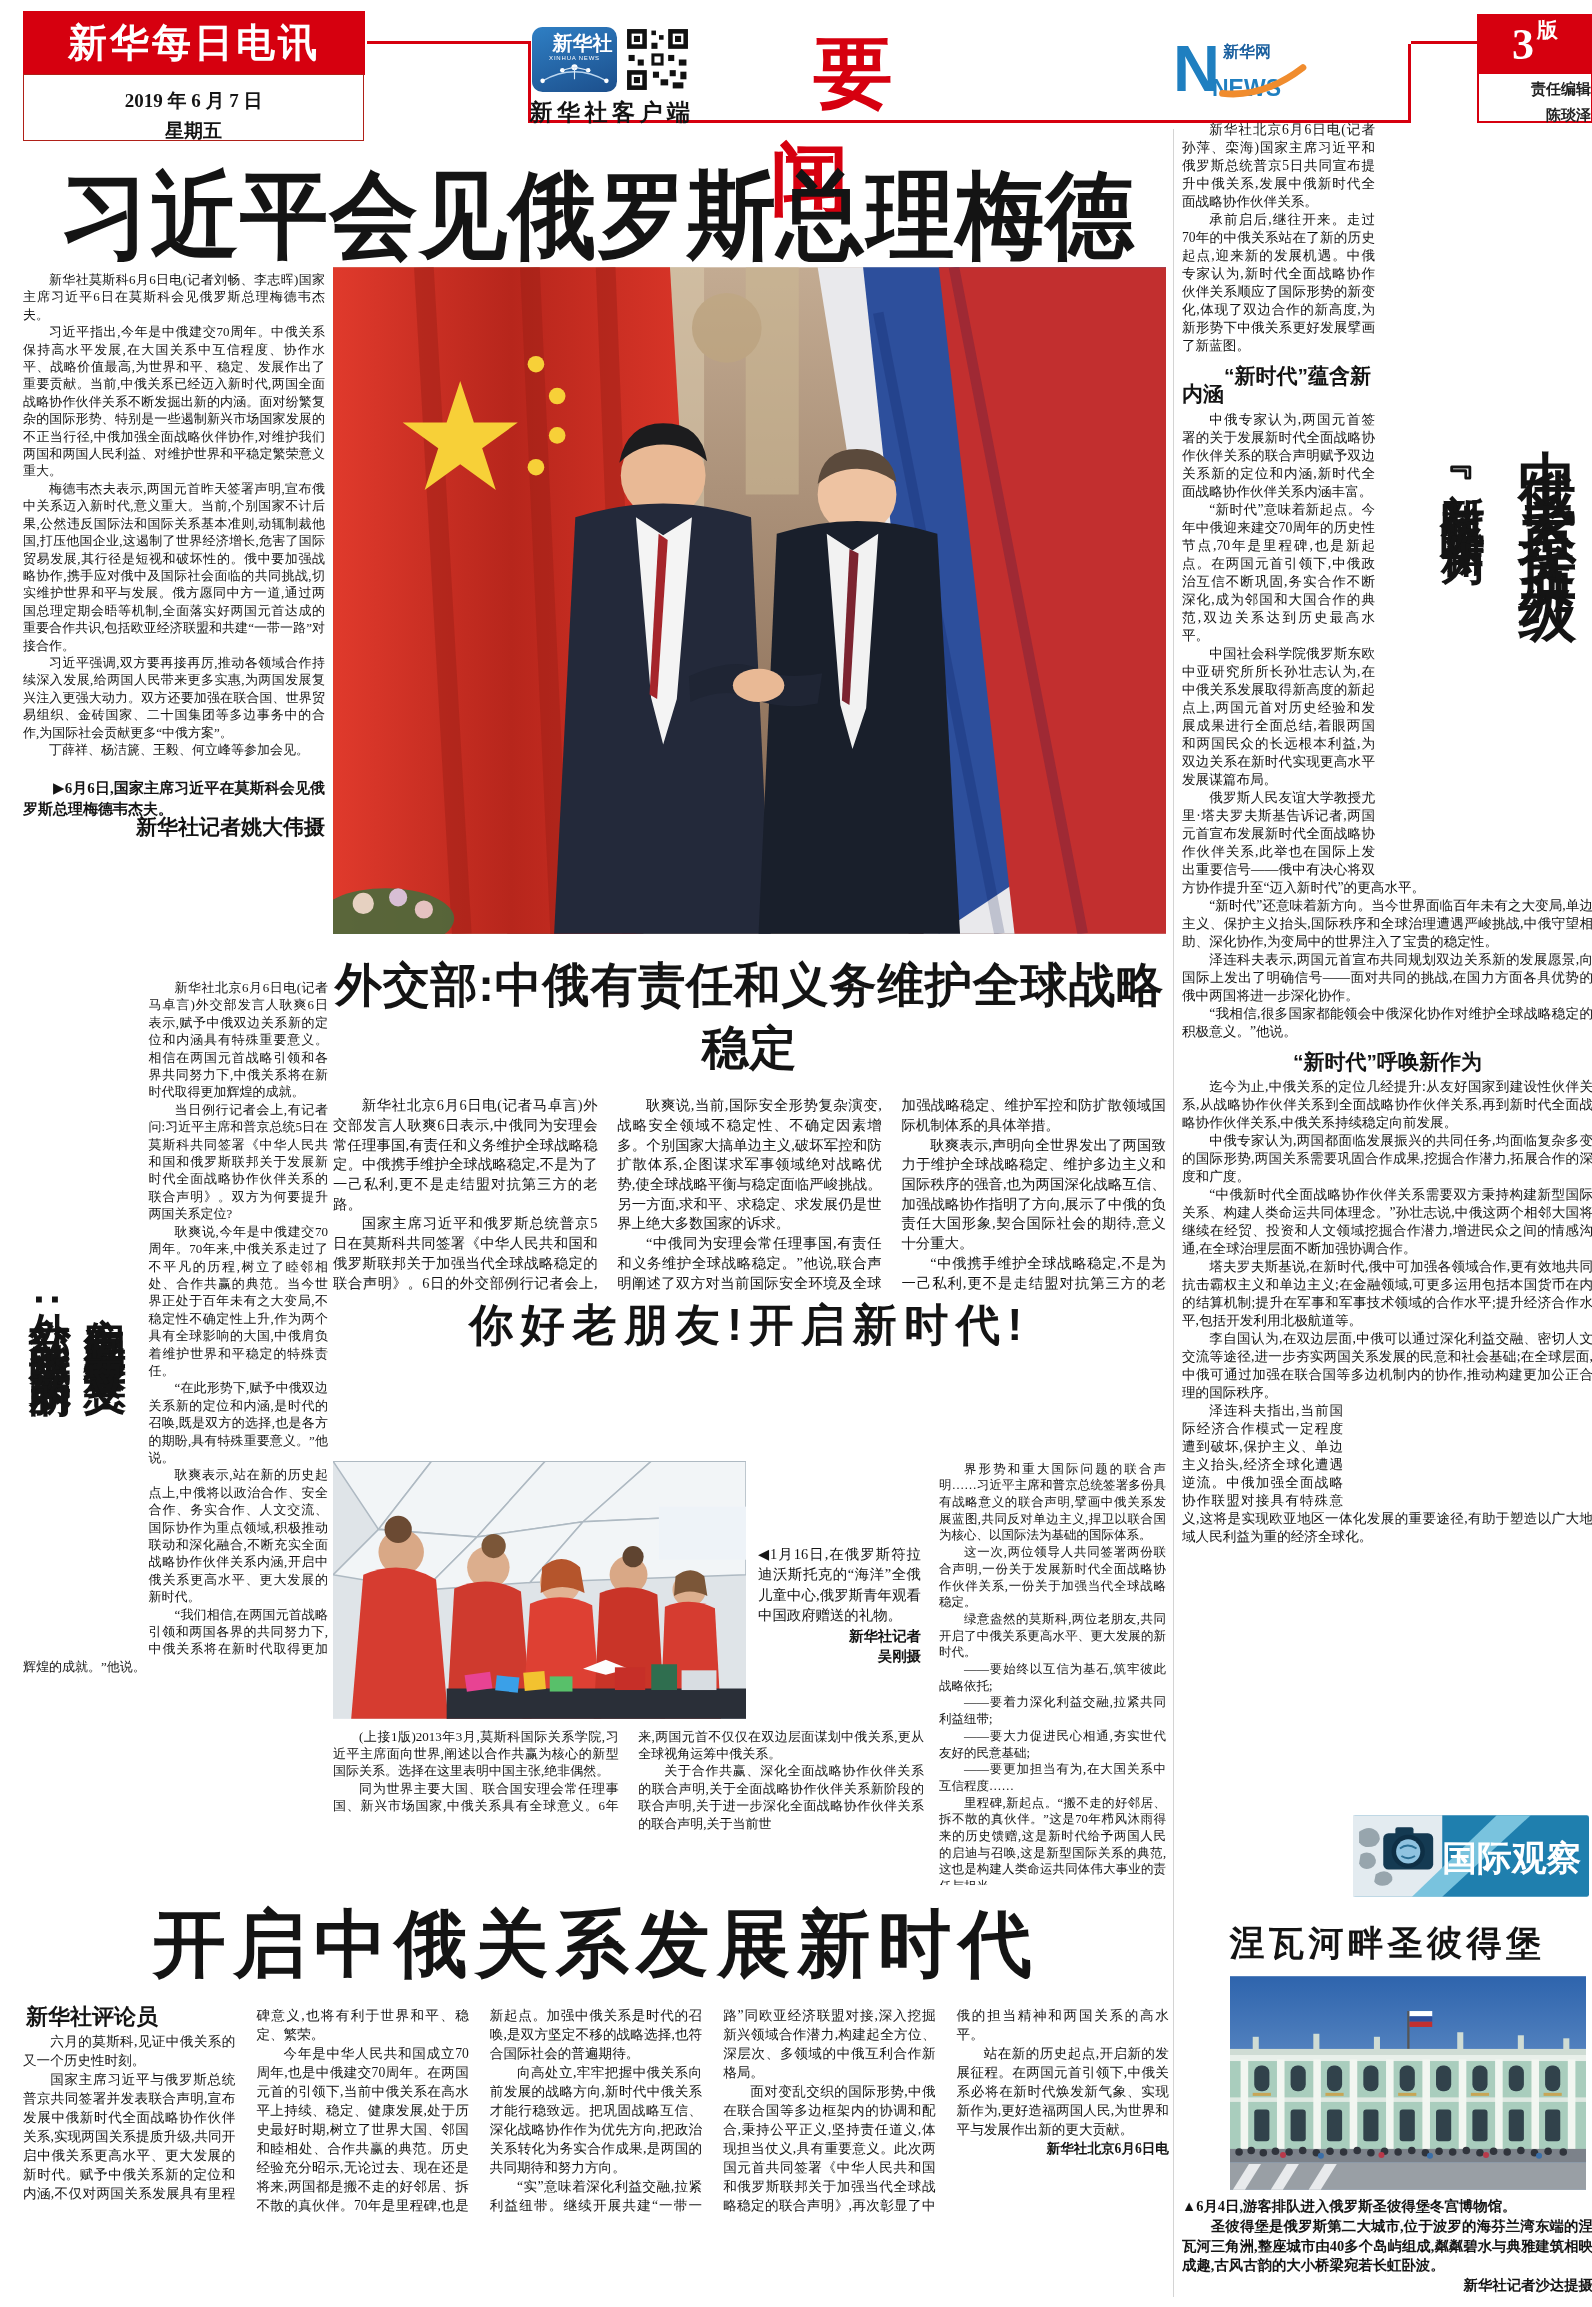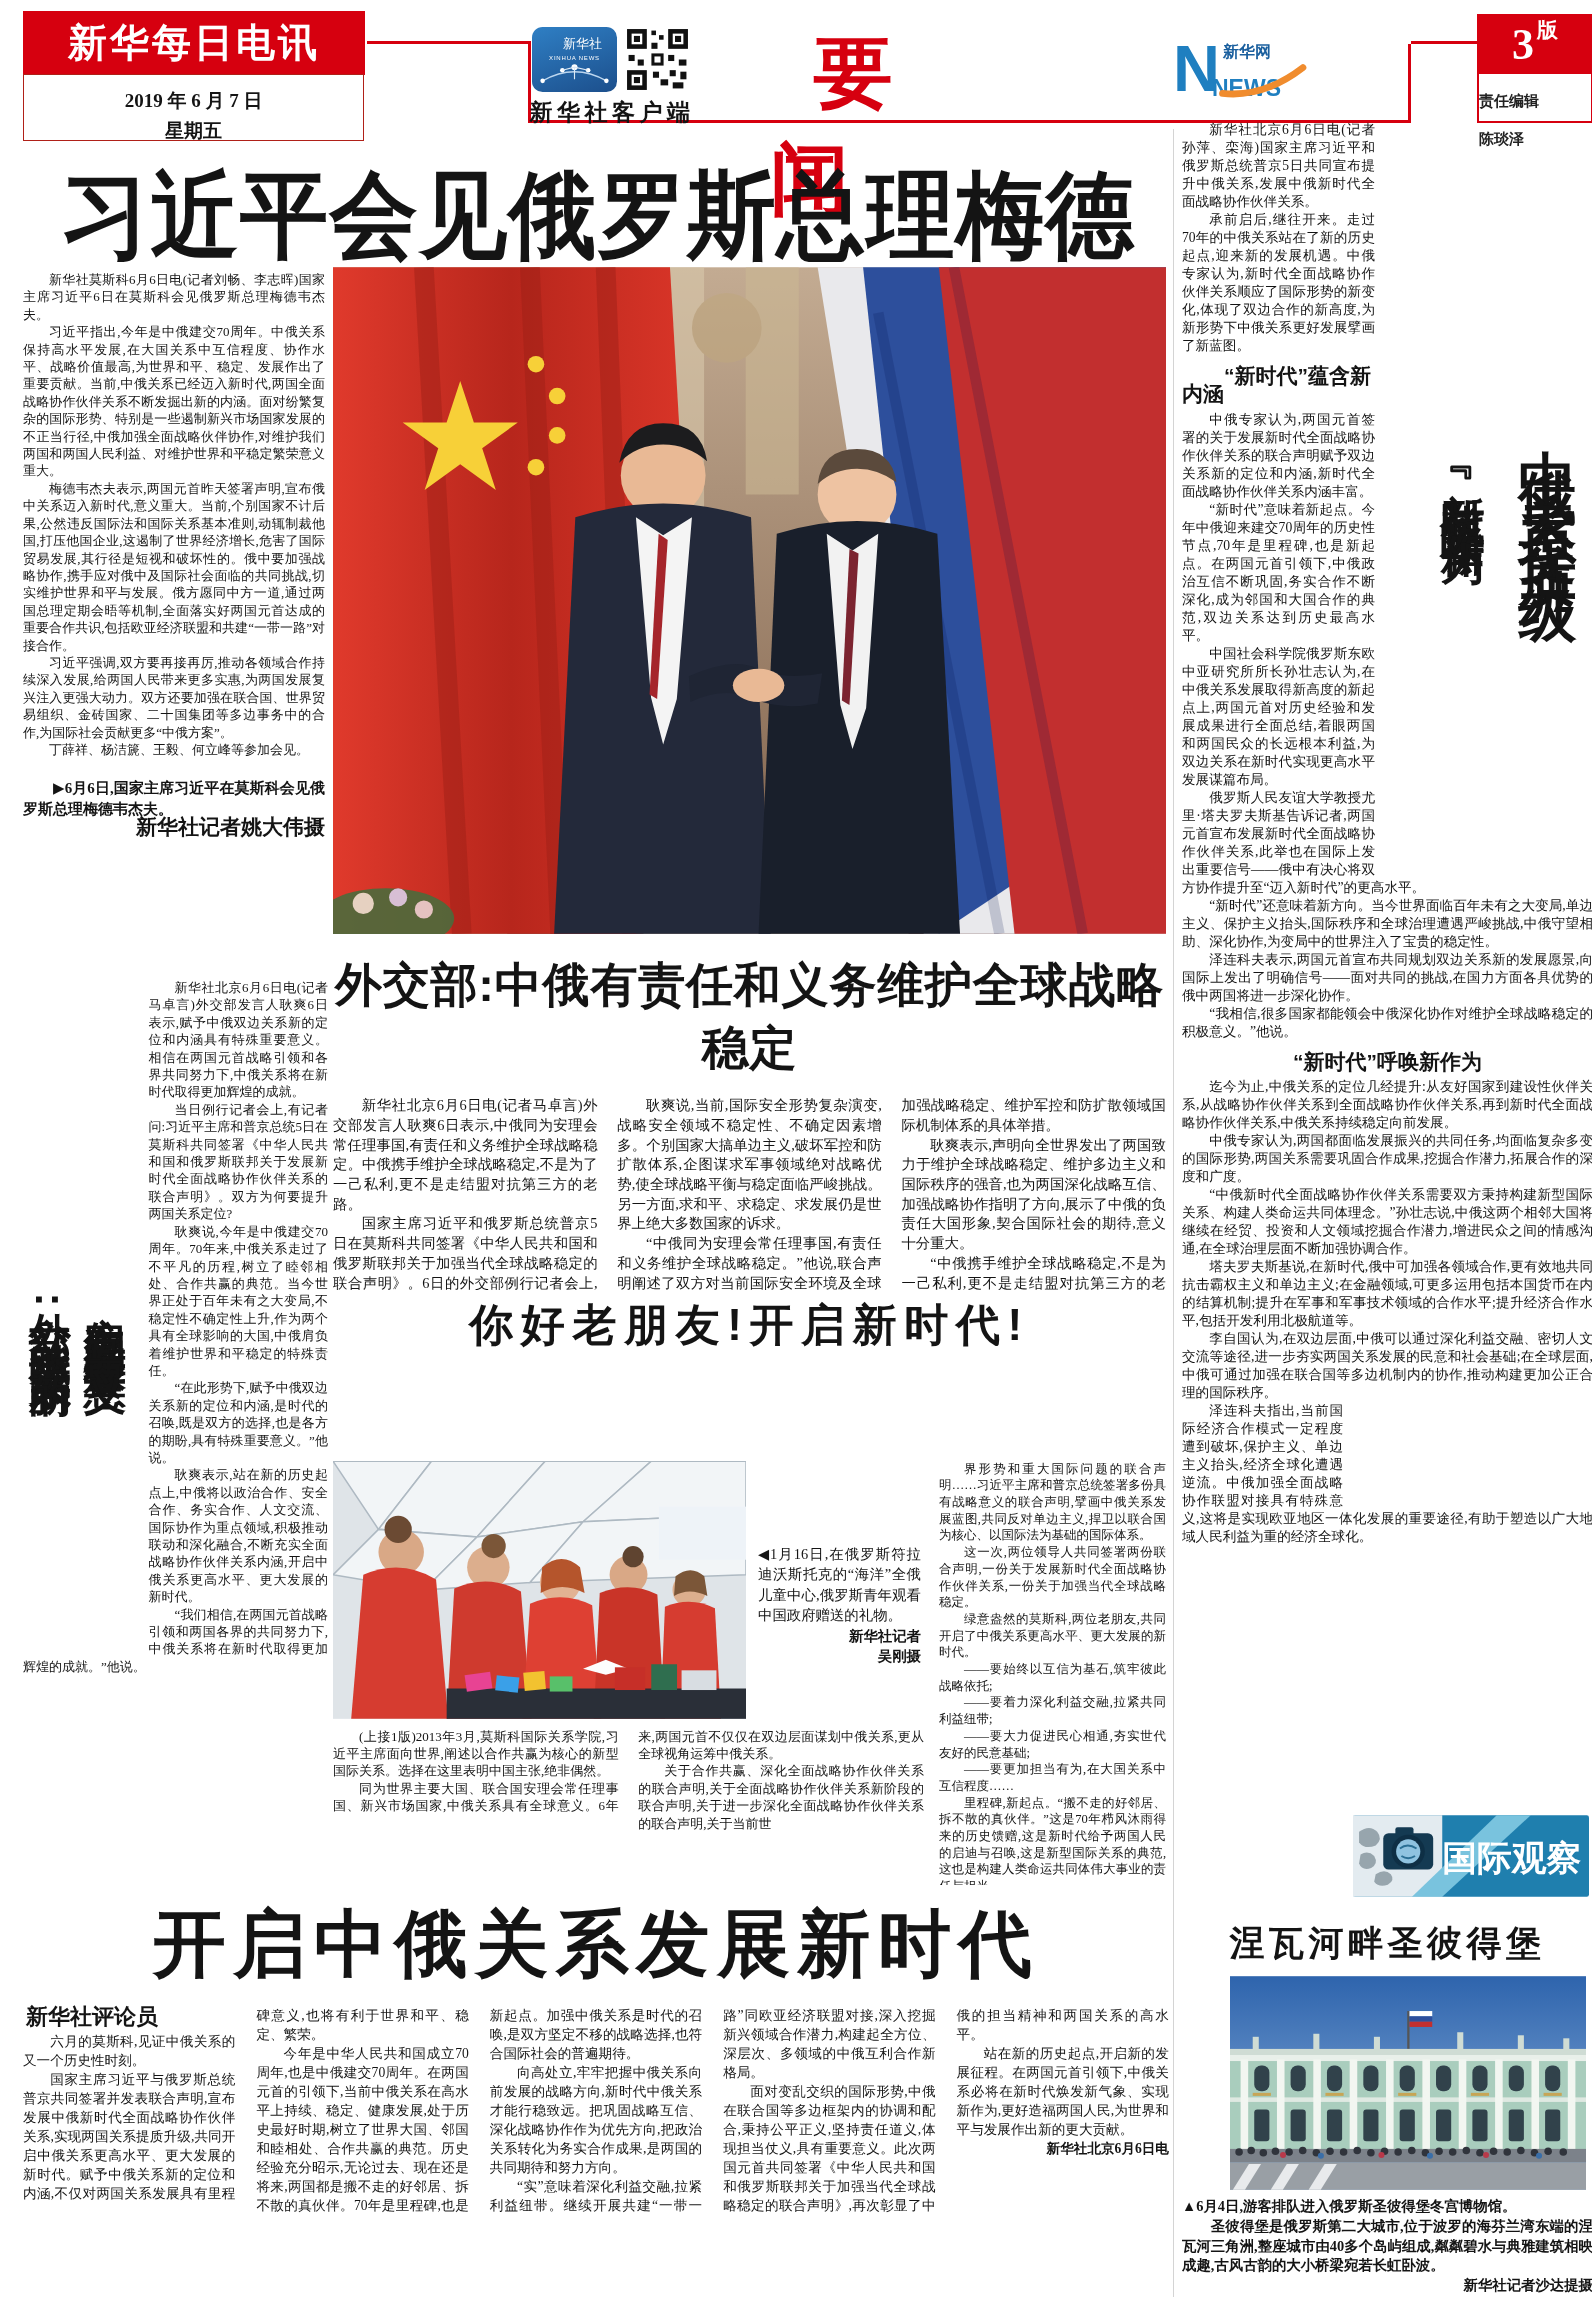--- a/index.html
+++ b/index.html
@@ -10,28 +10,28 @@
   .rule{background:#d6000f;}
   
   .masthead{left:23px;top:10.6px;width:342px;height:64px;background:#d6000f;color:#fff;
             font-weight:bold;font-size:39px;text-align:center;line-height:64px;letter-spacing:3px;}
   .datebox{left:23px;top:74px;width:339px;height:65px;border:1.5px solid #b02018;text-align:center;}
   .datebox div{font-weight:bold;font-size:19px;line-height:30px;}
   .sectiontitle{left:652px;top:21px;width:402px;text-align:center;font-size:79px;font-weight:bold;
                 color:#d6000f;letter-spacing:1.1em;text-indent:1.1em;}
   .appicon{left:532px;top:27px;width:85px;height:65px;border-radius:10.6px;
            background:linear-gradient(160deg,#2f7fc4,#1c4f8c);color:#fff;text-align:center;overflow:hidden;}
-  .appicon .cn{font-size:13px;font-weight:normal;line-height:23px;margin-top:4.5px;padding-left:16px;}
+  .appicon .cn{font-size:20px;font-weight:bold;line-height:23px;margin-top:4.5px;padding-left:16px;}
   .appicon .en{font-size:6px;letter-spacing:0.8px;}
   .applabel{left:521px;top:97px;width:182px;text-align:center;font-weight:bold;font-size:23px;letter-spacing:4.5px;}
   .pagebox{left:1477px;top:13.6px;width:112px;height:105px;border:2.3px solid #d6000f;background:#fff;}
   .pagebox .top{background:#d6000f;color:#fff;height:58px;text-align:center;}
   .pagebox .num{font-size:44px;font-weight:bold;line-height:58px;vertical-align:top;}
   .pagebox .unit{font-size:21px;font-weight:bold;}
-  .pagebox .ed{font-size:15px;font-weight:bold;text-align:left;line-height:21px;margin-top:17px;color:#222;}
+  .pagebox .ed{font-size:15px;font-weight:bold;text-align:right;line-height:21px;margin-top:5px;color:#222;}
   
   .mainhead{left:30px;top:152px;width:1136px;text-align:center;font-size:88px;font-weight:900;
             letter-spacing:1.5px;font-family:"Liberation Sans","DejaVu Sans",sans-serif;
             transform:scaleY(1.08);transform-origin:top;}
   
   .art p{margin:0;text-indent:2em;text-align:justify;}
   .cap{font-weight:bold;}
   .credit{text-align:right;font-weight:bold;}
   
   .a1{left:23px;top:271px;width:302px;height:765px;font-size:13px;line-height:17.4px;overflow:hidden;}

